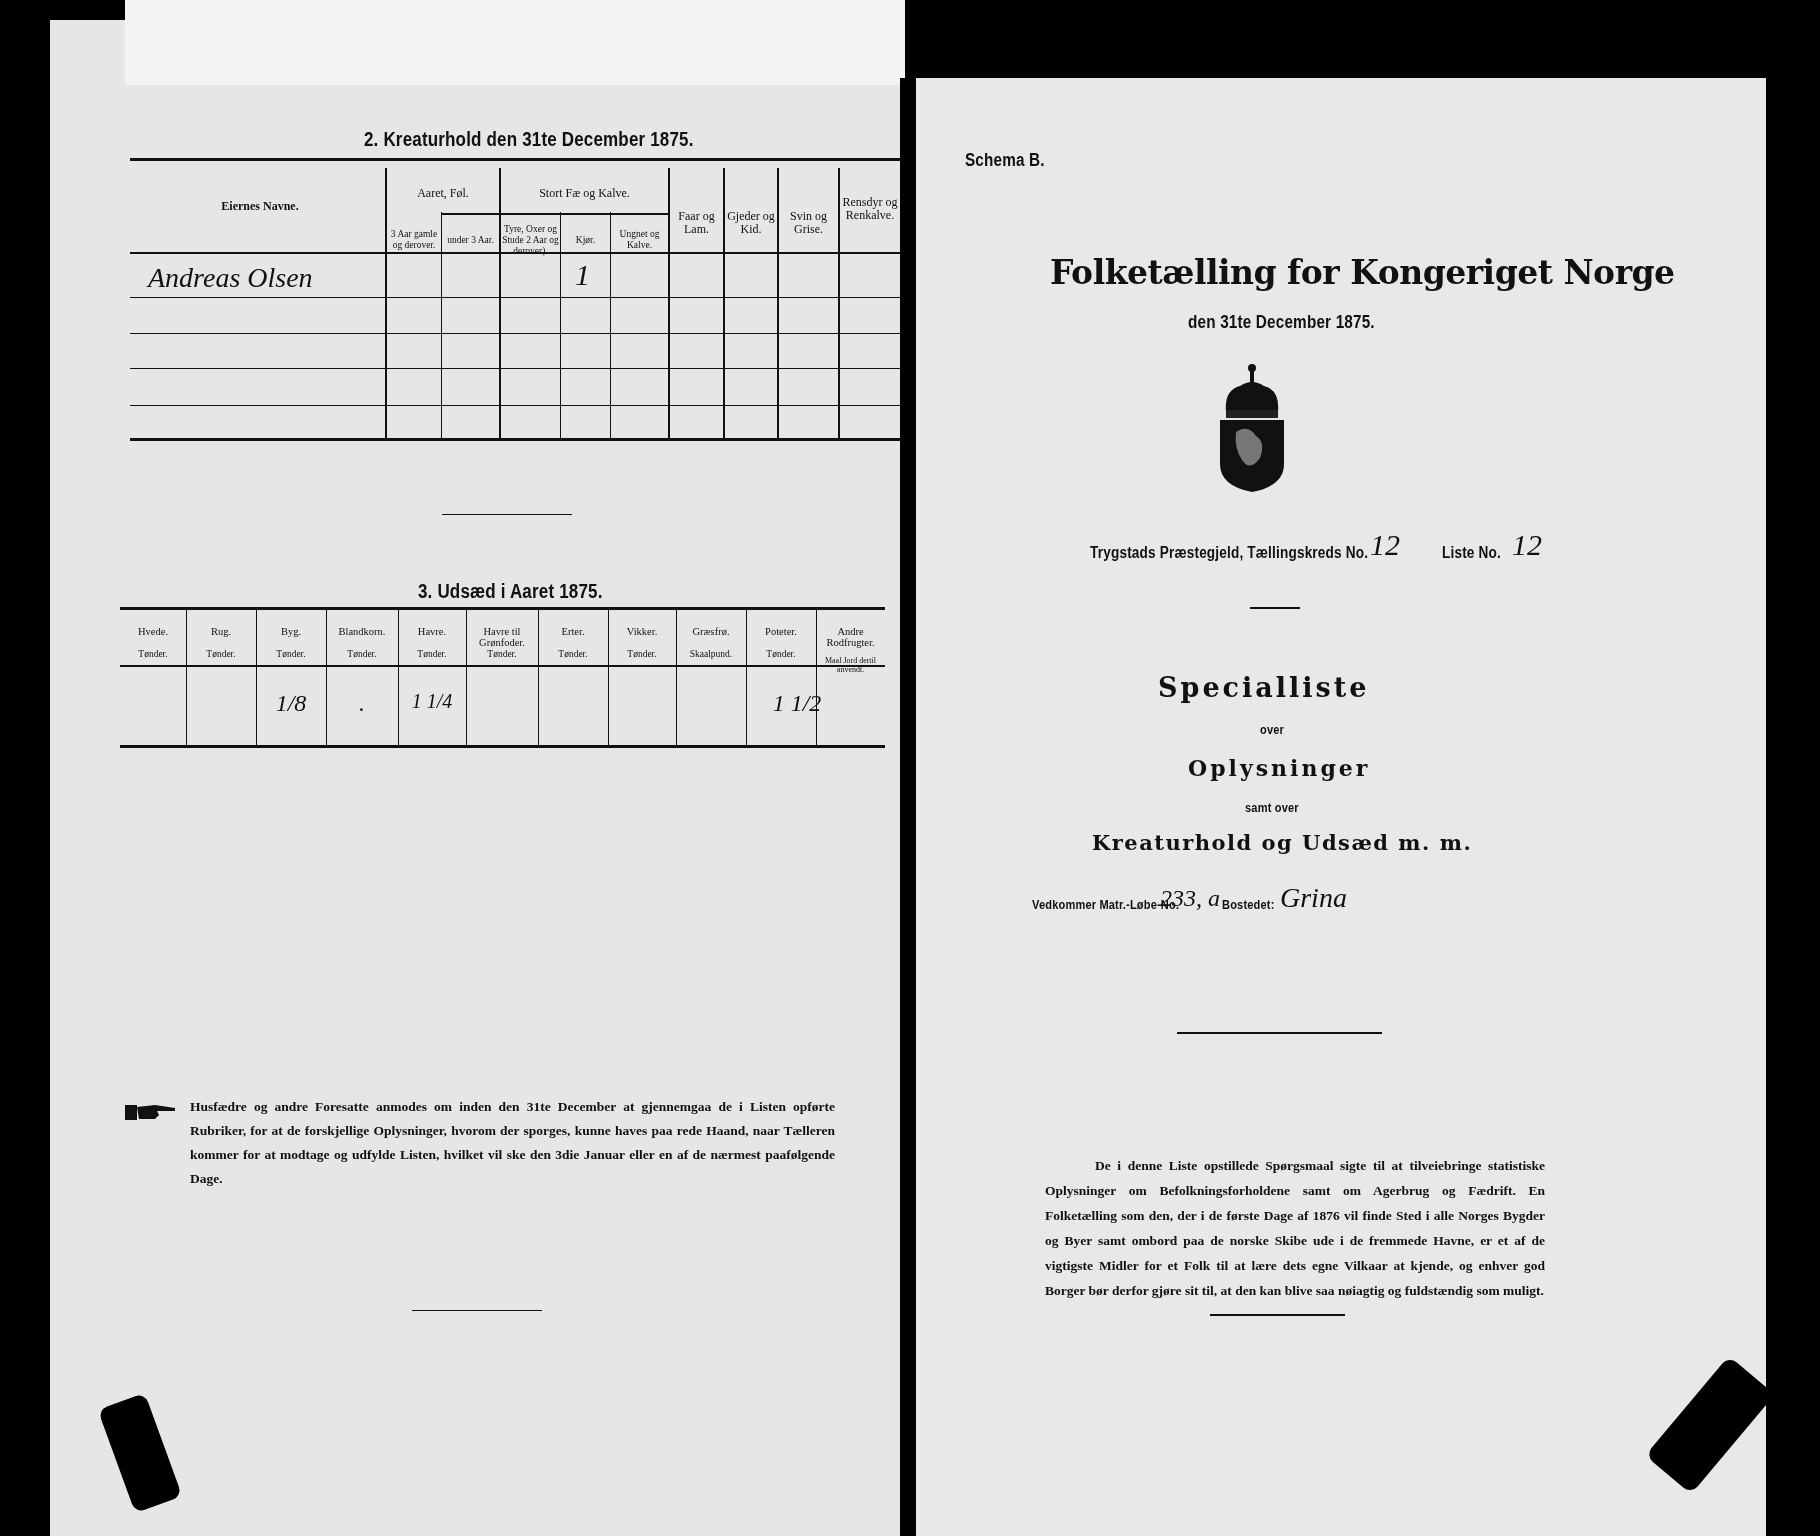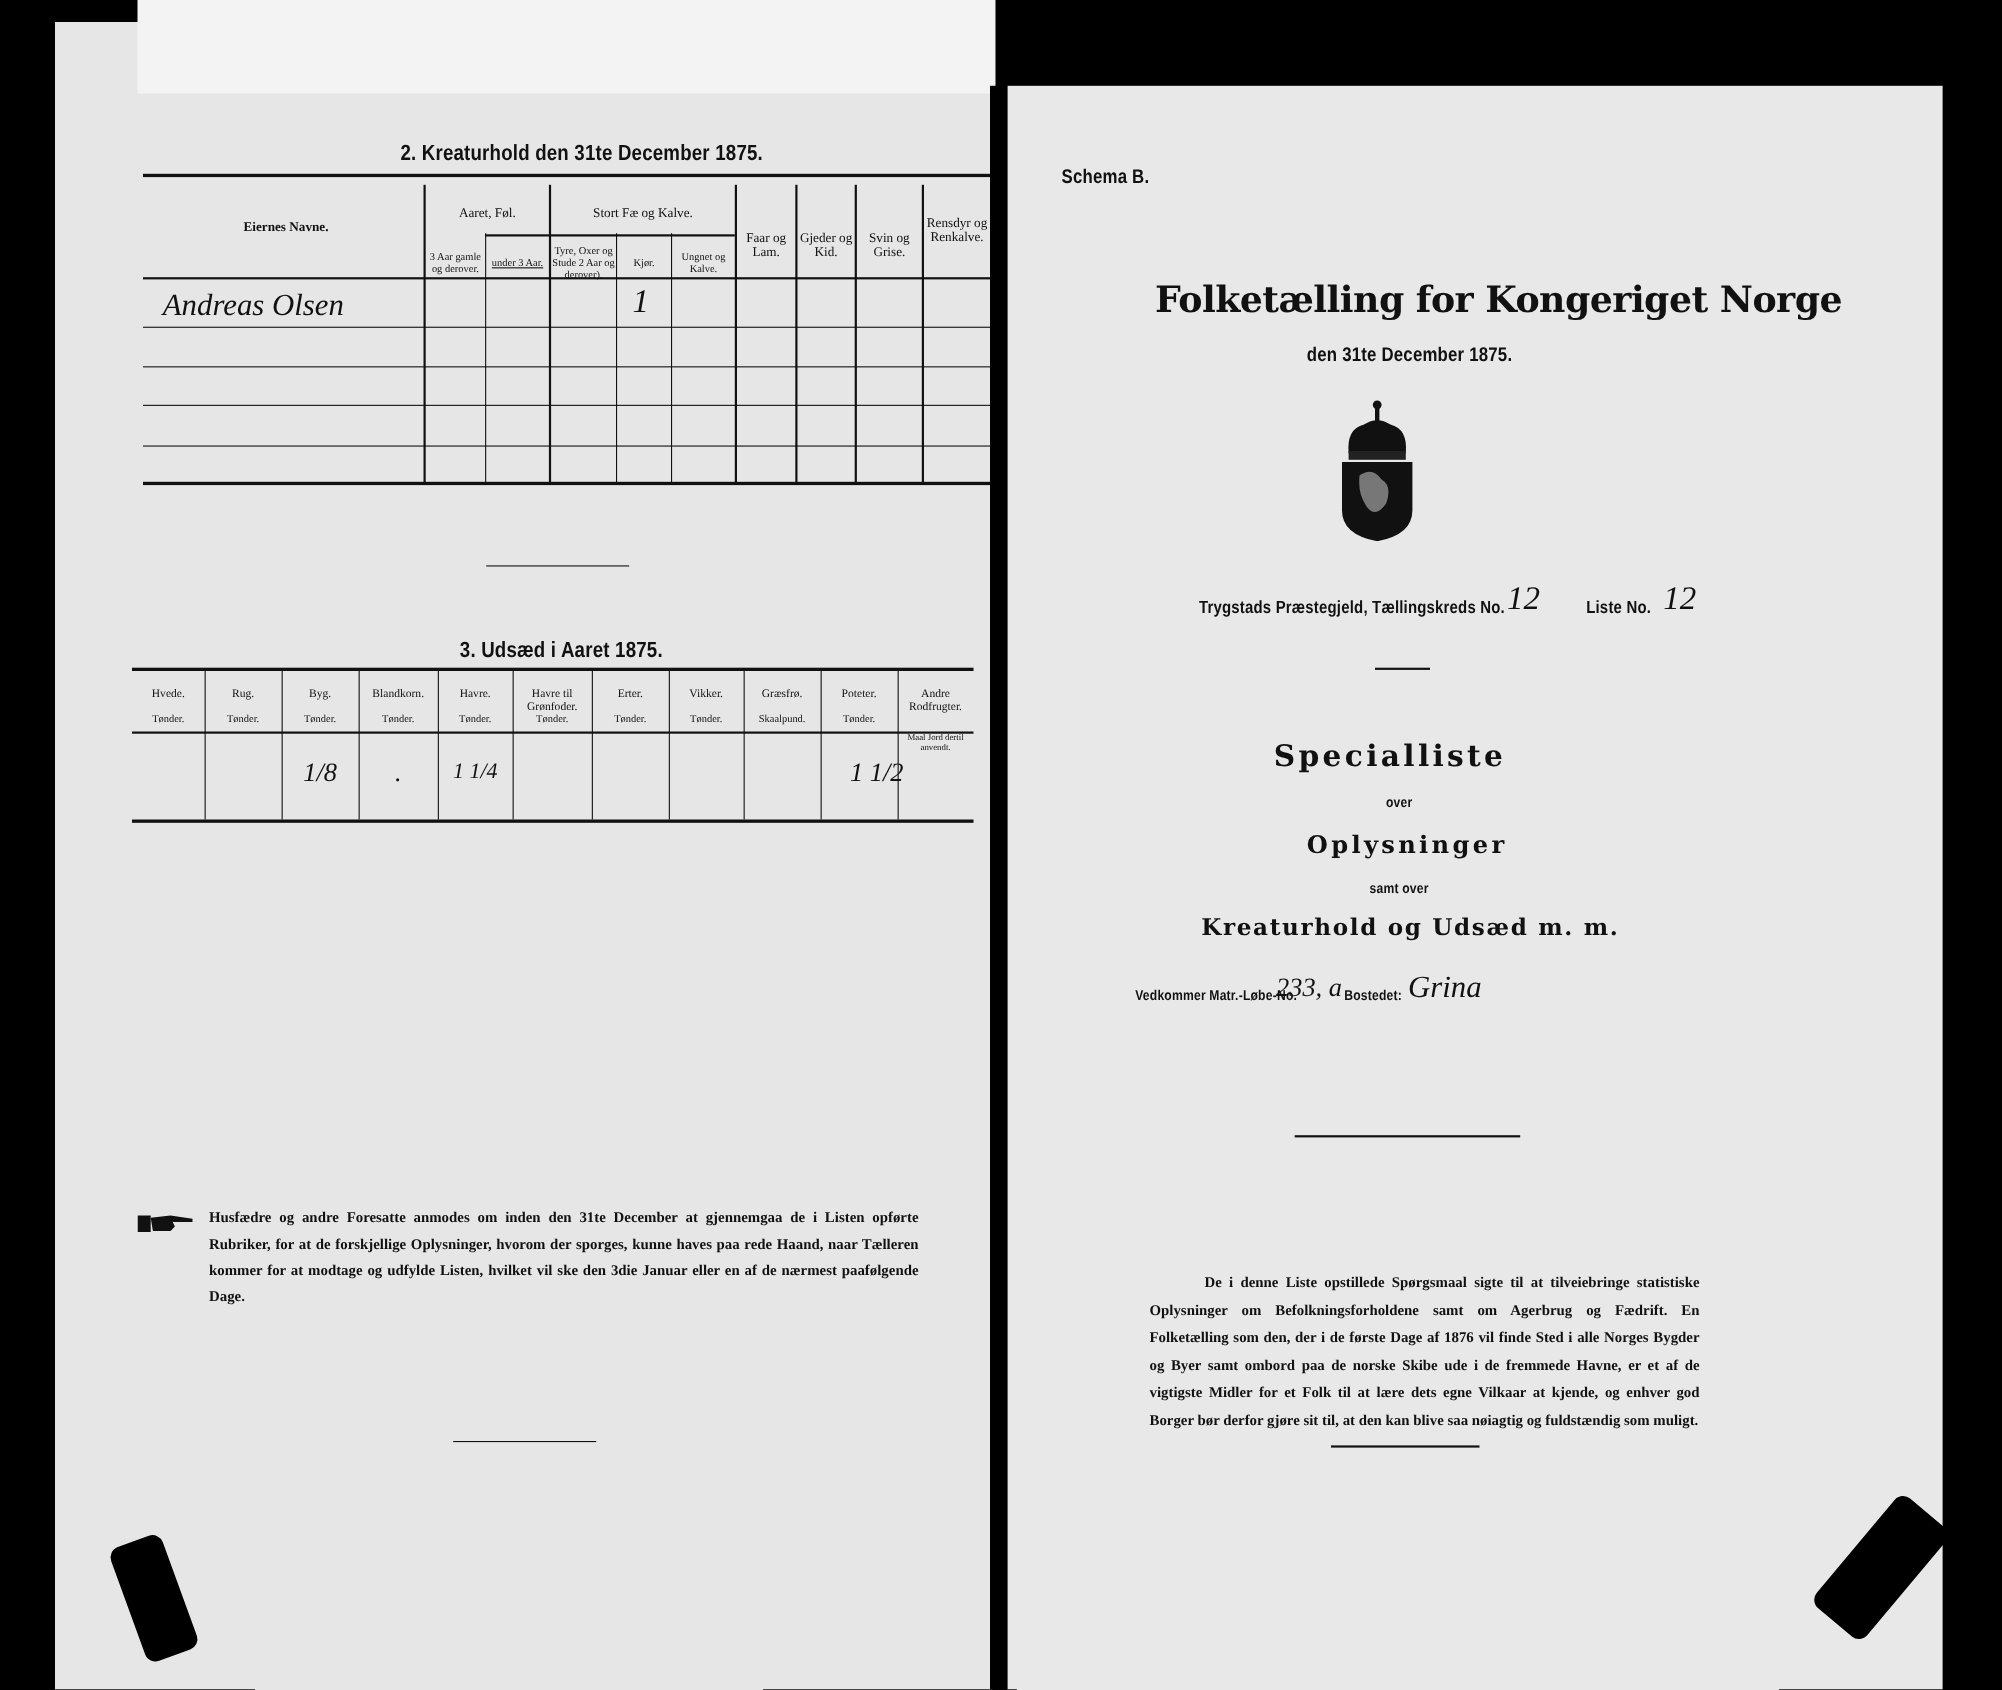--- a/index.html
+++ b/index.html
@@ -38,21 +38,21 @@
 <div class="vline" style="left:668px;top:168px;width:2px;height:272px;"></div>
 <div class="vline" style="left:723px;top:168px;width:2px;height:272px;"></div>
 <div class="vline" style="left:777px;top:168px;width:2px;height:272px;"></div>
 <div class="vline" style="left:838px;top:168px;width:2px;height:272px;"></div>
 <div class="hline" style="left:441px;top:213px;width:227px;height:2px;"></div>
 
 <div class="hdr" style="left:140px;top:200px;width:240px;font-weight:bold;">Eiernes Navne.</div>
 <div class="hdr" style="left:387px;top:187px;width:112px;">Aaret, Føl.</div>
 <div class="hdr" style="left:501px;top:187px;width:167px;text-align:center;">Stort Fæ og Kalve.</div>
 <div class="hdr sm" style="left:387px;top:229px;width:54px;">3 Aar gamle og derover.</div>
-<div class="hdr sm" style="left:442px;top:235px;width:57px;text-decoration:underline;">under 3 Aar.</div>
+<div class="hdr sm" style="left:442px;top:235px;width:57px;">under 3 Aar.</div>
 <div class="hdr sm" style="left:501px;top:224px;width:59px;">Tyre, Oxer og Stude 2 Aar og derover).</div>
 <div class="hdr sm" style="left:561px;top:235px;width:49px;">Kjør.</div>
 <div class="hdr sm" style="left:611px;top:229px;width:57px;">Ungnet og Kalve.</div>
 <div class="hdr" style="left:670px;top:210px;width:53px;">Faar og Lam.</div>
 <div class="hdr" style="left:725px;top:210px;width:52px;">Gjeder og Kid.</div>
 <div class="hdr" style="left:779px;top:210px;width:59px;">Svin og Grise.</div>
 <div class="hdr" style="left:840px;top:196px;width:60px;">Rensdyr og Renkalve.</div>
 
 <div class="hline" style="left:130px;top:252px;width:770px;height:2px;"></div>
 <div class="hline" style="left:130px;top:297px;width:770px;height:1px;"></div>
@@ -168,14 +168,14 @@
 <div class="vline" style="left: 676px; top: 610px; width: 1px; height: 135px;"></div>
 <div class="hdr sm" style="left: 676px; top: 626px; width: 70px; font-size: 10.5px;">Græsfrø.</div>
 <div class="hdr sm" style="left: 676px; top: 650px; width: 70px; font-size: 9.5px; line-height: 9px;">Skaalpund.</div>
 <div class="abs hand" style="left: 676px; top: 690px; width: 70px; text-align: center; font-size: 24px;"></div>
 <div class="vline" style="left: 746px; top: 610px; width: 1px; height: 135px;"></div>
 <div class="hdr sm" style="left: 746px; top: 626px; width: 70px; font-size: 10.5px;">Poteter.</div>
 <div class="hdr sm" style="left: 746px; top: 650px; width: 70px; font-size: 9.5px; line-height: 9px;">Tønder.</div>
 <div class="abs hand" style="left: 746px; top: 690px; width: 70px; text-align: center; font-size: 24px; padding-left: 16px;">1 1/2</div>
 <div class="vline" style="left: 816px; top: 610px; width: 1px; height: 135px;"></div>
 <div class="hdr sm" style="left: 816px; top: 626px; width: 69px; font-size: 10.5px;">Andre Rodfrugter.</div>
-<div class="hdr sm" style="left: 816px; top: 656px; width: 69px; font-size: 8px; line-height: 9px; margin-top: 10px;">Maal Jord dertil anvendt.</div>
+<div class="hdr sm" style="left: 816px; top: 656px; width: 69px; font-size: 8px; line-height: 9px;">Maal Jord dertil anvendt.</div>
 <div class="abs hand" style="left: 816px; top: 690px; width: 69px; text-align: center; font-size: 24px;"></div>
 
 </body></html>

